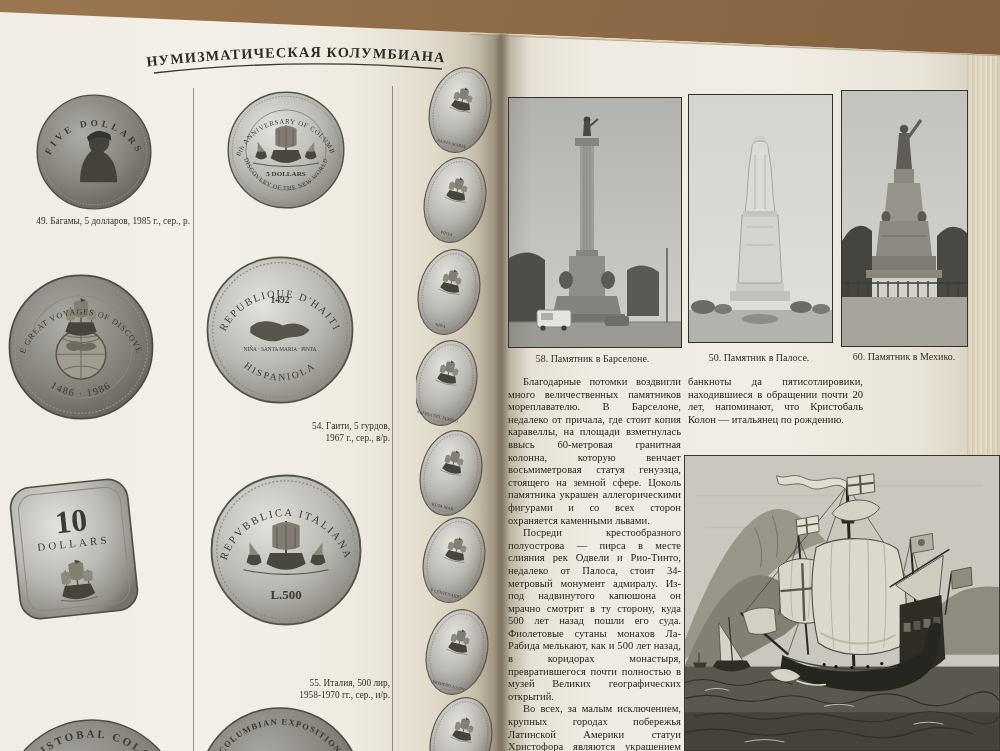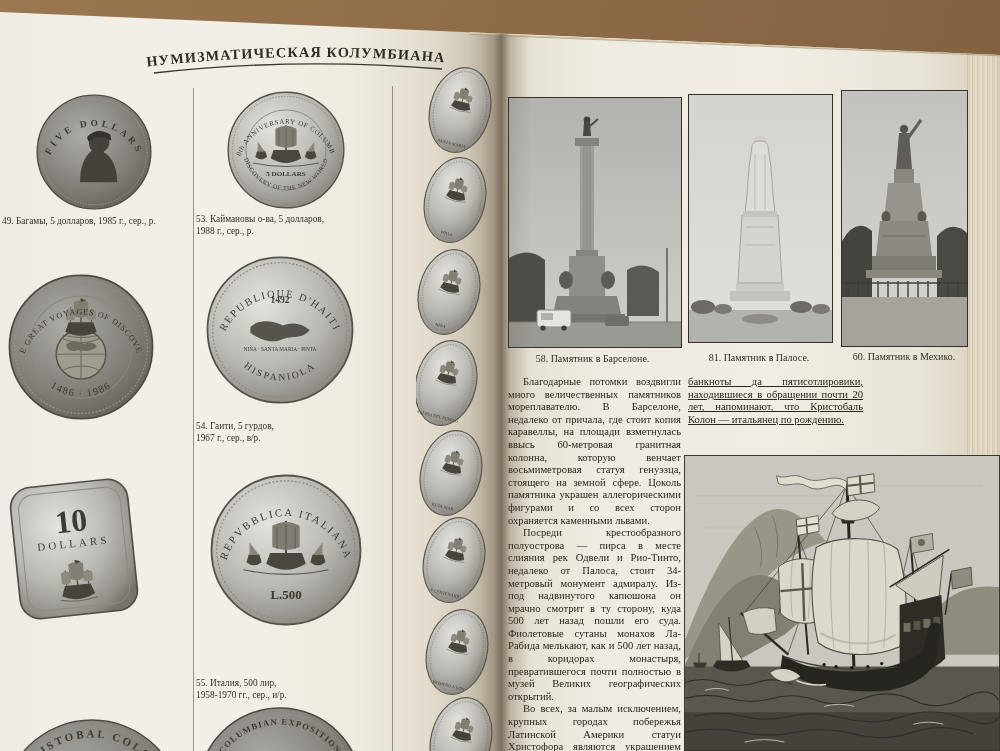--- a/index.html
+++ b/index.html
@@ -21,21 +21,21 @@
     background:repeating-linear-gradient(180deg,#e8e0cd 0 2px,#d6cbb2 2px 3px);
     border-bottom:1px solid #b3a78c;transform:rotate(2.3deg);transform-origin:left center;z-index:1;}
   #gutter{position:absolute;left:468px;top:0;bottom:0;width:64px;z-index:8;pointer-events:none;
     background:linear-gradient(90deg,rgba(84,68,48,0) 0%,rgba(84,68,48,.18) 40%,rgba(60,47,32,.42) 52%,rgba(84,68,48,.15) 66%,rgba(84,68,48,0) 100%);}
   #title-svg{position:absolute;left:146px;top:36px;z-index:3;}
   .vrule{position:absolute;width:1px;background:rgba(75,68,58,.55);z-index:2;}
   #vrule-1{left:193px;top:88px;height:663px;}
   #vrule-2{left:392px;top:86px;height:665px;}
   .coin{position:absolute;z-index:3;}
   .coin svg{display:block;}
-  .caption{position:absolute;z-index:3;font-size:9.3px;line-height:1.32;color:#332f29;text-align:left;font-family:Liberation Serif, serif;}
+  .caption{position:absolute;z-index:3;font-size:9.3px;line-height:1.32;color:#332f29;text-align:right;font-family:Liberation Serif, serif;}
   #edge-strip{position:absolute;left:416px;top:52px;width:88px;height:699px;z-index:4;overflow:hidden;}
   .photo{position:absolute;z-index:3;border:1px solid #33302b;background:#c6c6c2;}
   .photo svg{display:block;}
   .photo-caption{position:absolute;z-index:3;font-size:10px;color:#332f29;text-align:center;}
   .textcol{position:absolute;z-index:3;font-size:10.6px;line-height:1.19;text-align:justify;color:#29251f;overflow:hidden;}
   .textcol p{margin:0;text-indent:15px;}
   .textcol p.noindent{text-indent:0;}
   #engraving{position:absolute;left:684px;top:455px;width:316px;height:296px;z-index:9;
     border:1px solid #39362f;box-sizing:border-box;background:#c9c6be;}
   .arc-text{font-family:"Liberation Serif",serif;fill:#3c3930;}
@@ -141,24 +141,20 @@
         <use href="#shipsMotif" transform="translate(0,-4)"></use>
         <text class="arc-text" font-size="5.8" letter-spacing=".6">
           <textPath href="#a53t" startOffset="50%" text-anchor="middle">500th ANNIVERSARY OF COLUMBUS</textPath>
         </text>
         <text class="arc-text" font-size="5.2" letter-spacing=".5">
           <textPath href="#a53b" startOffset="50%" text-anchor="middle">DISCOVERY OF THE NEW WORLD</textPath>
         </text>
         <text x="50" y="72" text-anchor="middle" font-size="6" font-weight="bold" fill="#3c3930">5 DOLLARS</text>
       </svg>
     </div>
-    <div class="caption" style="left:196px;top:213px;width:194px;">
-      <div>53. Каймановы о-ва, 5 долларов,</div>
-      <div>1988 г., сер., р.</div>
-    </div>
 
     <div class="coin" style="left:8px;top:274px;">
       <svg width="146" height="146" viewBox="0 0 100 100">
         <defs>
           <path id="a50t" d="M 11 56 A 41 41 0 0 1 89 56" fill="none"></path>
           <path id="a50b" d="M 15 59 A 37 37 0 0 0 85 59" fill="none"></path>
         </defs>
         <circle cx="50" cy="50" r="49" fill="url(#gCoinDark)" stroke="#4e4b44" stroke-width="1.2"></circle>
         <circle cx="50" cy="50" r="45.5" fill="none" stroke="#97938a" stroke-width=".8" stroke-dasharray="1.3 1.2"></circle>
         <circle cx="50" cy="50" r="35" fill="none" stroke="#8b877d" stroke-width=".7"></circle>
@@ -374,21 +370,21 @@
       <rect x="47" y="188" width="48" height="8" fill="#cccac4"></rect>
       <path d="M53 120 L89 120 L93 188 L49 188 Z" fill="#d5d3cd" stroke="#a5a39d" stroke-width="1"></path>
       <path d="M57 132 L85 132 M56 150 L86 150" stroke="#b2b0aa" stroke-width=".8"></path>
       <circle cx="71" cy="48" r="7.5" fill="#cfcdc7"></circle>
       <path d="M63 52 C63 44 79 44 79 52 L82 72 84 100 86 118 L56 118 58 100 60 72 Z" fill="#dddbd5" stroke="#a8a6a0" stroke-width="1"></path>
       <path d="M66 60 V114 M76 60 V114" stroke="#b6b4ae" stroke-width="1"></path>
       <rect x="54" y="116" width="34" height="6" fill="#c6c4be"></rect>
       <ellipse cx="71" cy="224" rx="18" ry="5" fill="#8d8d86"></ellipse>
     </svg>
   </div>
-  <div class="photo-caption" style="left:683px;top:352px;width:152px;">81. Памятник в Палосе.</div>
+  <div class="photo-caption" style="left:683px;top:352px;width:152px;">50. Памятник в Палосе.</div>
 
   <div class="photo" style="left:841px;top:90px;">
     <svg width="125" height="255" viewBox="0 0 125 255">
       <defs>
           <linearGradient id="sky60" x1="0" y1="0" x2="0" y2="1">
         <stop offset="0" stop-color="#c2c2be"></stop>
             <stop offset="1" stop-color="#d6d6d1"></stop>
           </linearGradient>
         </defs>
       <rect width="125" height="255" fill="url(#sky60)"></rect>
@@ -423,21 +419,21 @@
       <rect x="0" y="206" width="125" height="49" fill="#a5a39a"></rect>
     </svg>
   </div>
   <div class="photo-caption" style="left:836px;top:351px;width:136px;">60. Памятник в Мехико.</div>
 
   <div class="textcol" style="left:508px;top:376px;width:173px;height:375px;">
     <p>Благодарные потомки воздвигли много величественных памятников мореплавателю. В Барселоне, недалеко от причала, где стоит копия каравеллы, на площади взметнулась ввысь 60-метровая гранитная колонна, которую венчает восьмиметровая статуя генуэзца, стоящего на земной сфере. Цоколь памятника украшен аллегорическими фигурами и со всех сторон охраняется каменными львами.</p>
     <p>Посреди крестообразного полуострова — пирса в месте слияния рек Одвели и Рио-Тинто, недалеко от Палоса, стоит 34-метровый монумент адмиралу. Из-под надвинутого капюшона он мрачно смотрит в ту сторону, куда 500 лет назад пошли его суда. Фиолетовые сутаны монахов Ла-Рабида мелькают, как и 500 лет назад, в коридорах монастыря, превратившегося почти полностью в музей Великих географических открытий.</p>
     <p>Во всех, за малым исключением, крупных городах побережья Латинской Америки статуи Христофора являются украшением площадей. И только на родине генуэзца нет помпезности в скромной скульптурной группе у проходной порта. Это объ-</p>
   </div>
-  <div class="textcol" style="left:688px;top:376px;width:175px;height:76px;text-decoration:underline;">
+  <div class="textcol" style="left:688px;top:376px;width:175px;height:76px;">
     <p class="noindent">банкноты да пятисотлировики, находившиеся в обращении почти 20 лет, напоминают, что Кристобаль Колон — итальянец по рождению.</p>
   </div>
 
   <div id="engraving">
     <svg width="314" height="294" viewBox="0 0 316 296">
       <rect width="316" height="296" fill="#cac7bf"></rect>
       <path d="M10 40 H150 M180 30 H300 M20 72 H90" stroke="#bdbab1" stroke-width="2" opacity=".6"></path>
       <path d="M0 185 C25 120 55 62 88 54 C108 50 126 68 142 86 C120 92 100 104 80 124 L60 150 0 205 Z" fill="#999588"></path>
       <path d="M0 210 C20 165 38 132 64 122 C84 115 102 128 118 146 L126 158 100 180 0 235 Z" fill="#837f73"></path>
       <path d="M70 72 Q80 92 76 112 M88 60 Q96 82 92 102" stroke="#6f6b60" stroke-width=".8" fill="none"></path>

